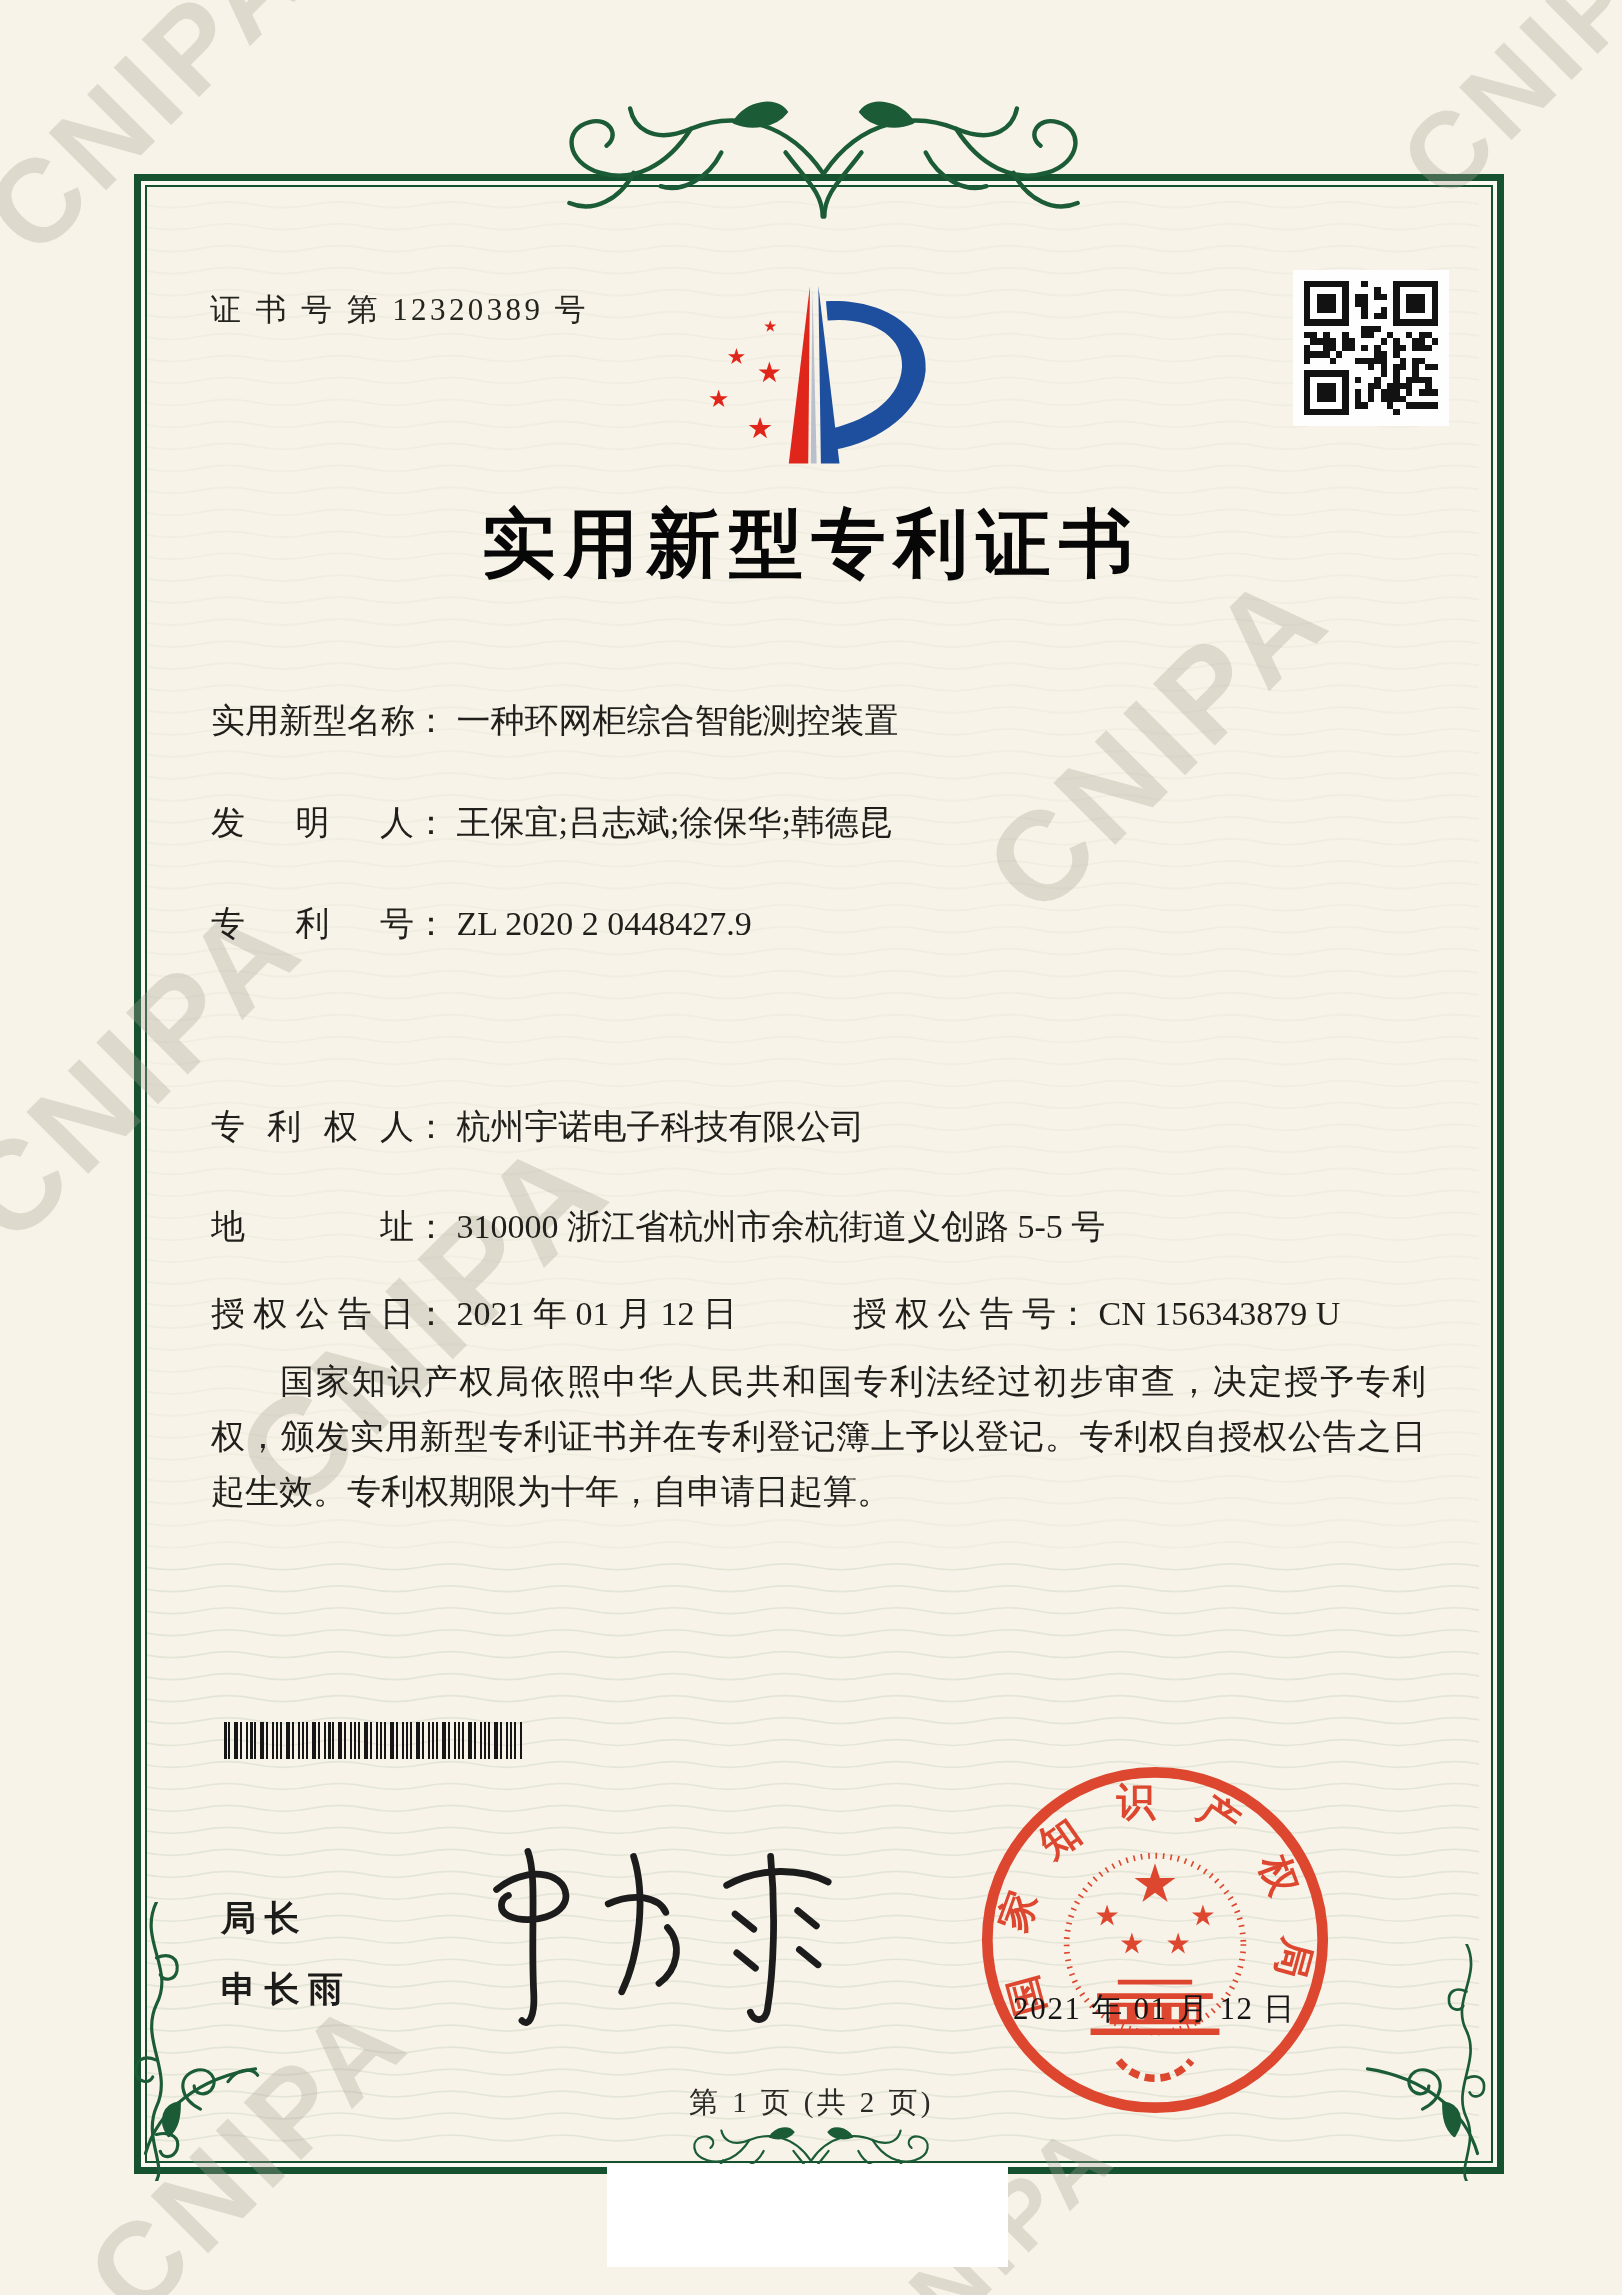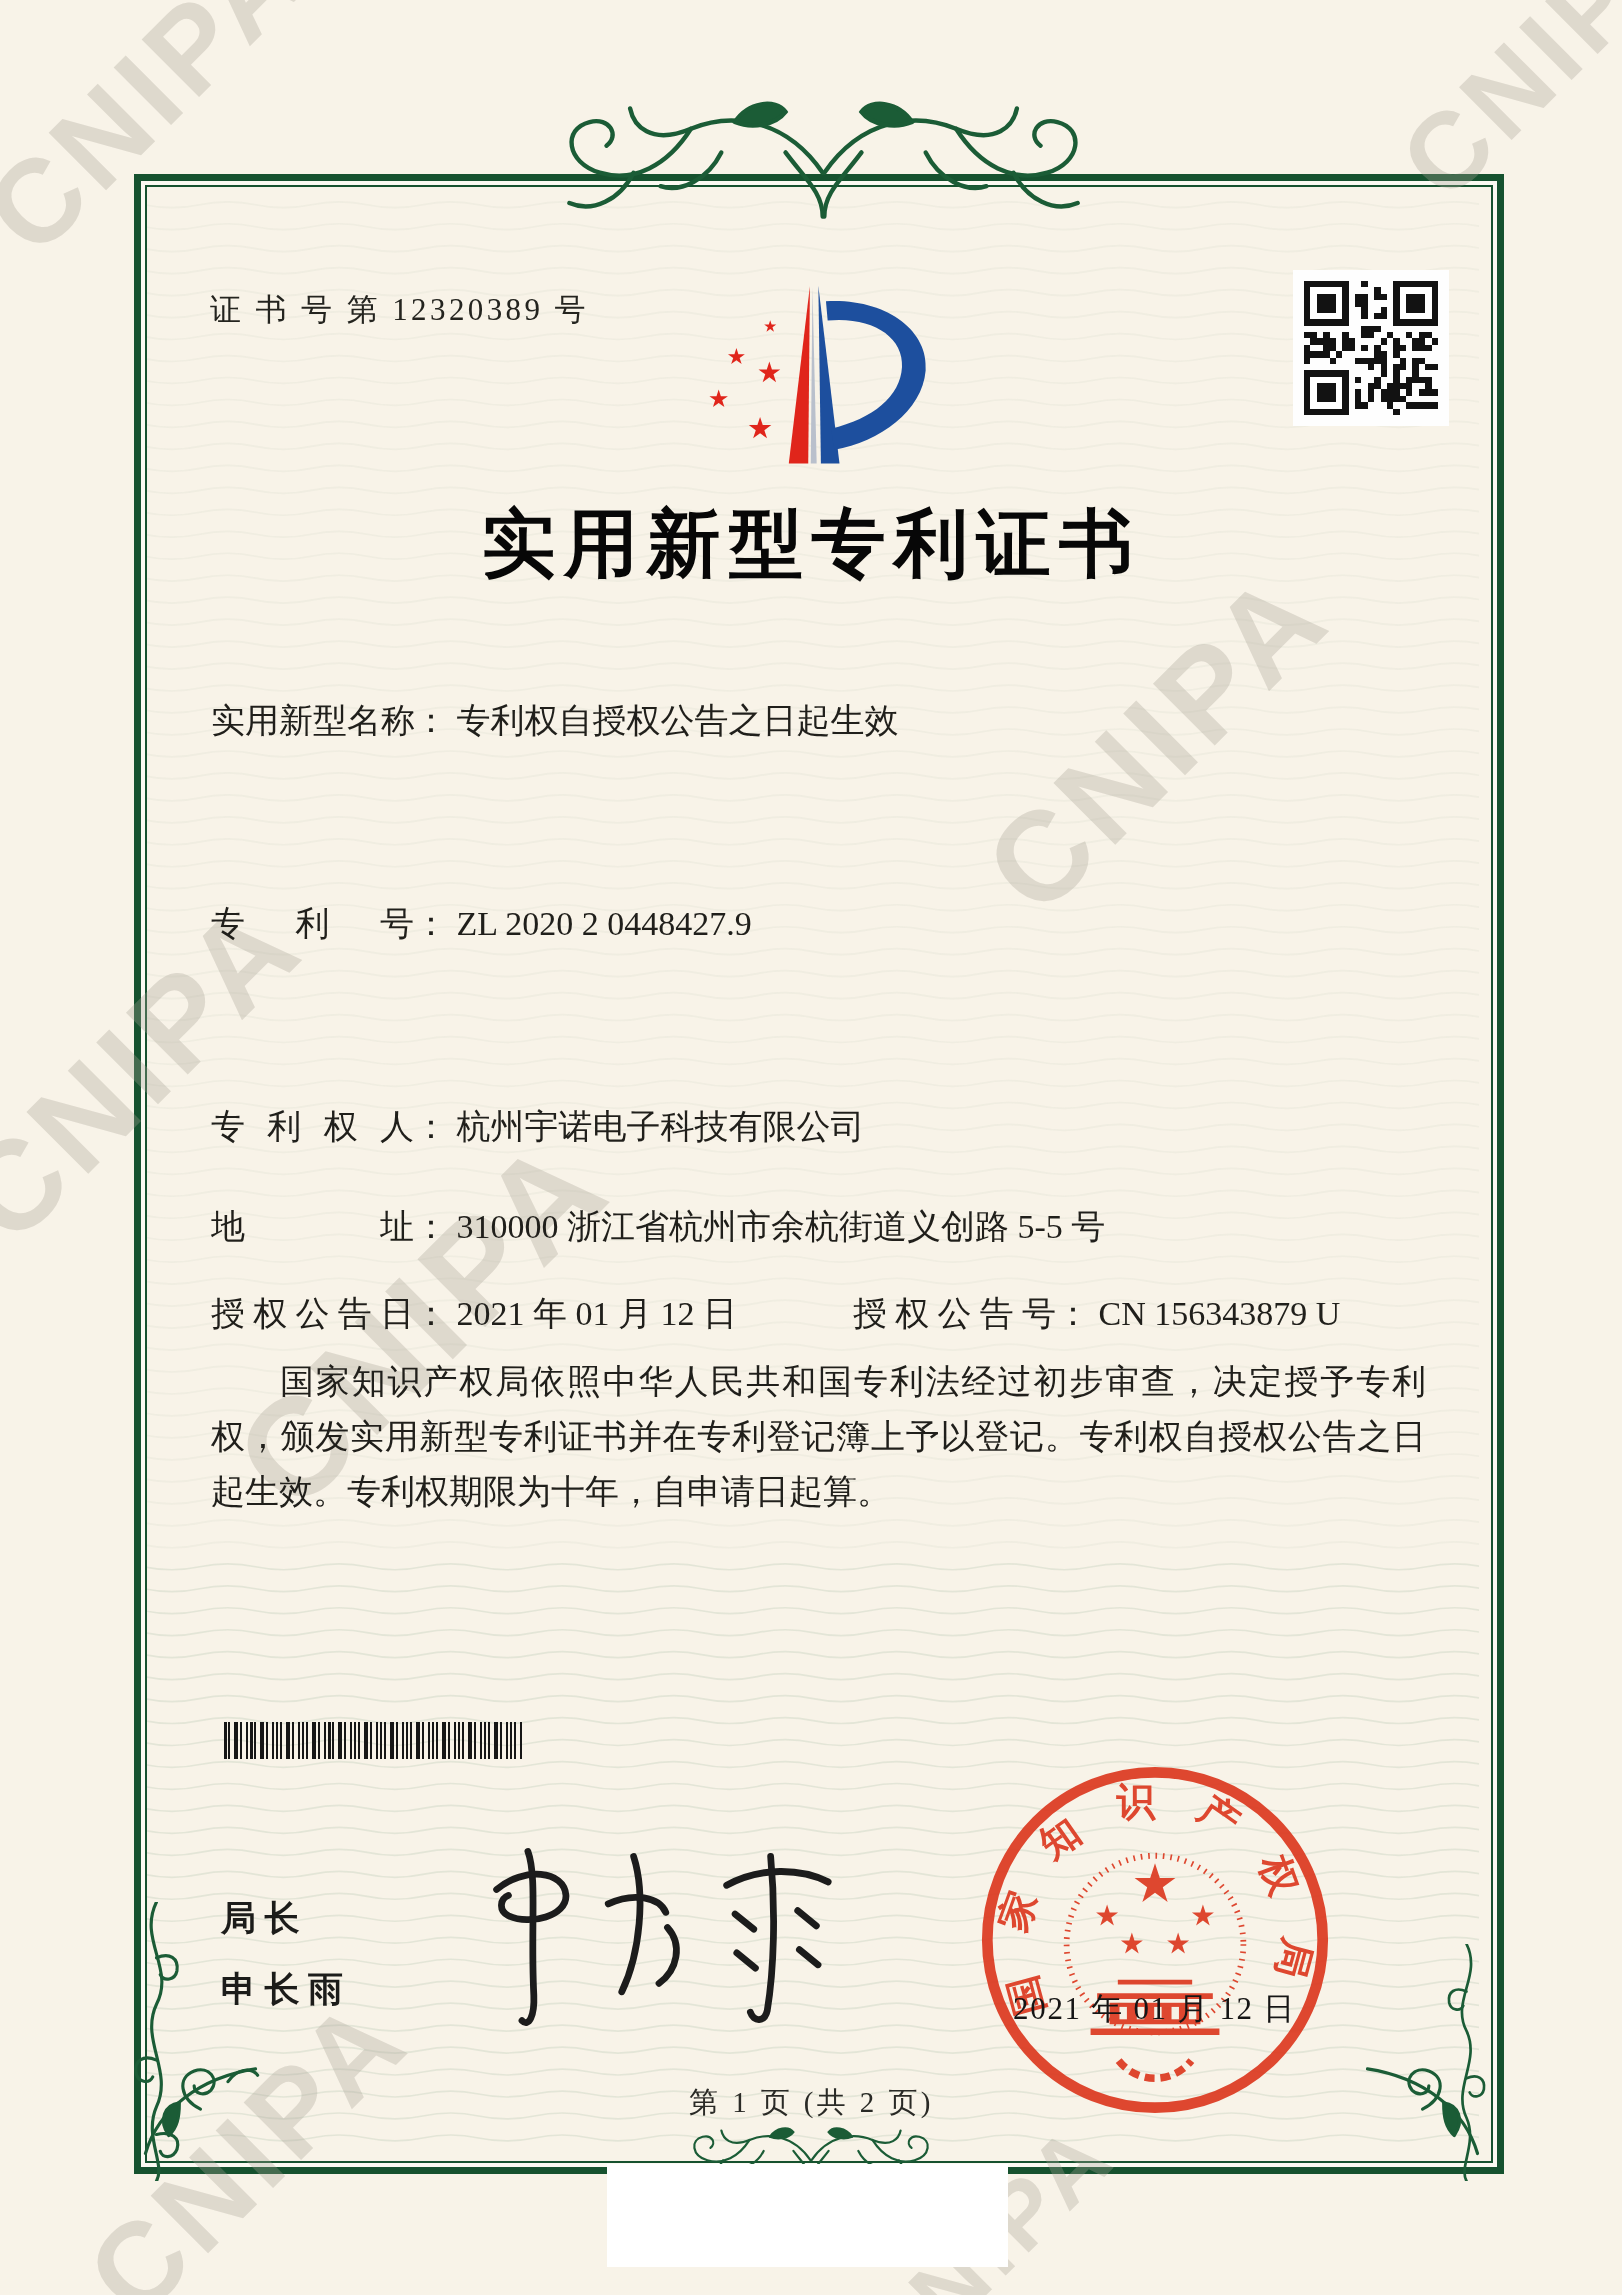--- a/index.html
+++ b/index.html
@@ -364,21 +364,24 @@
         <rect x="16" y="2" width="3" height="3" fill="#121212"></rect>
         <rect x="0" y="14" width="7" height="7" fill="#121212"></rect>
         <rect x="1" y="15" width="5" height="5" fill="#ffffff"></rect>
         <rect x="2" y="16" width="3" height="3" fill="#121212"></rect>
       </svg>
   </div>
 
   <div class="title">实用新型专利证书</div>
 
   <div class="frow" style="top:698px;">
-    <span class="flabel">实用新型名称</span><span>：</span><span class="fval">专利权自授权公告之日起生效</span>
+    <span class="flabel">实用新型名称</span><span>：</span><span class="fval">一种环网柜综合智能测控装置</span>
+  </div>
+  <div class="frow" style="top:800px;">
+    <span class="flabel">发明人</span><span>：</span><span class="fval">王保宜;吕志斌;徐保华;韩德昆</span>
   </div>
   <div class="frow" style="top:901px;">
     <span class="flabel">专利号</span><span>：</span><span class="fval">ZL 2020 2 0448427.9</span>
   </div>
   <div class="frow" style="top:1104px;">
     <span class="flabel">专利权人</span><span>：</span><span class="fval">杭州宇诺电子科技有限公司</span>
   </div>
   <div class="frow" style="top:1204px;">
     <span class="flabel">地址</span><span>：</span><span class="fval">310000 浙江省杭州市余杭街道义创路 5-5 号</span>
   </div>

